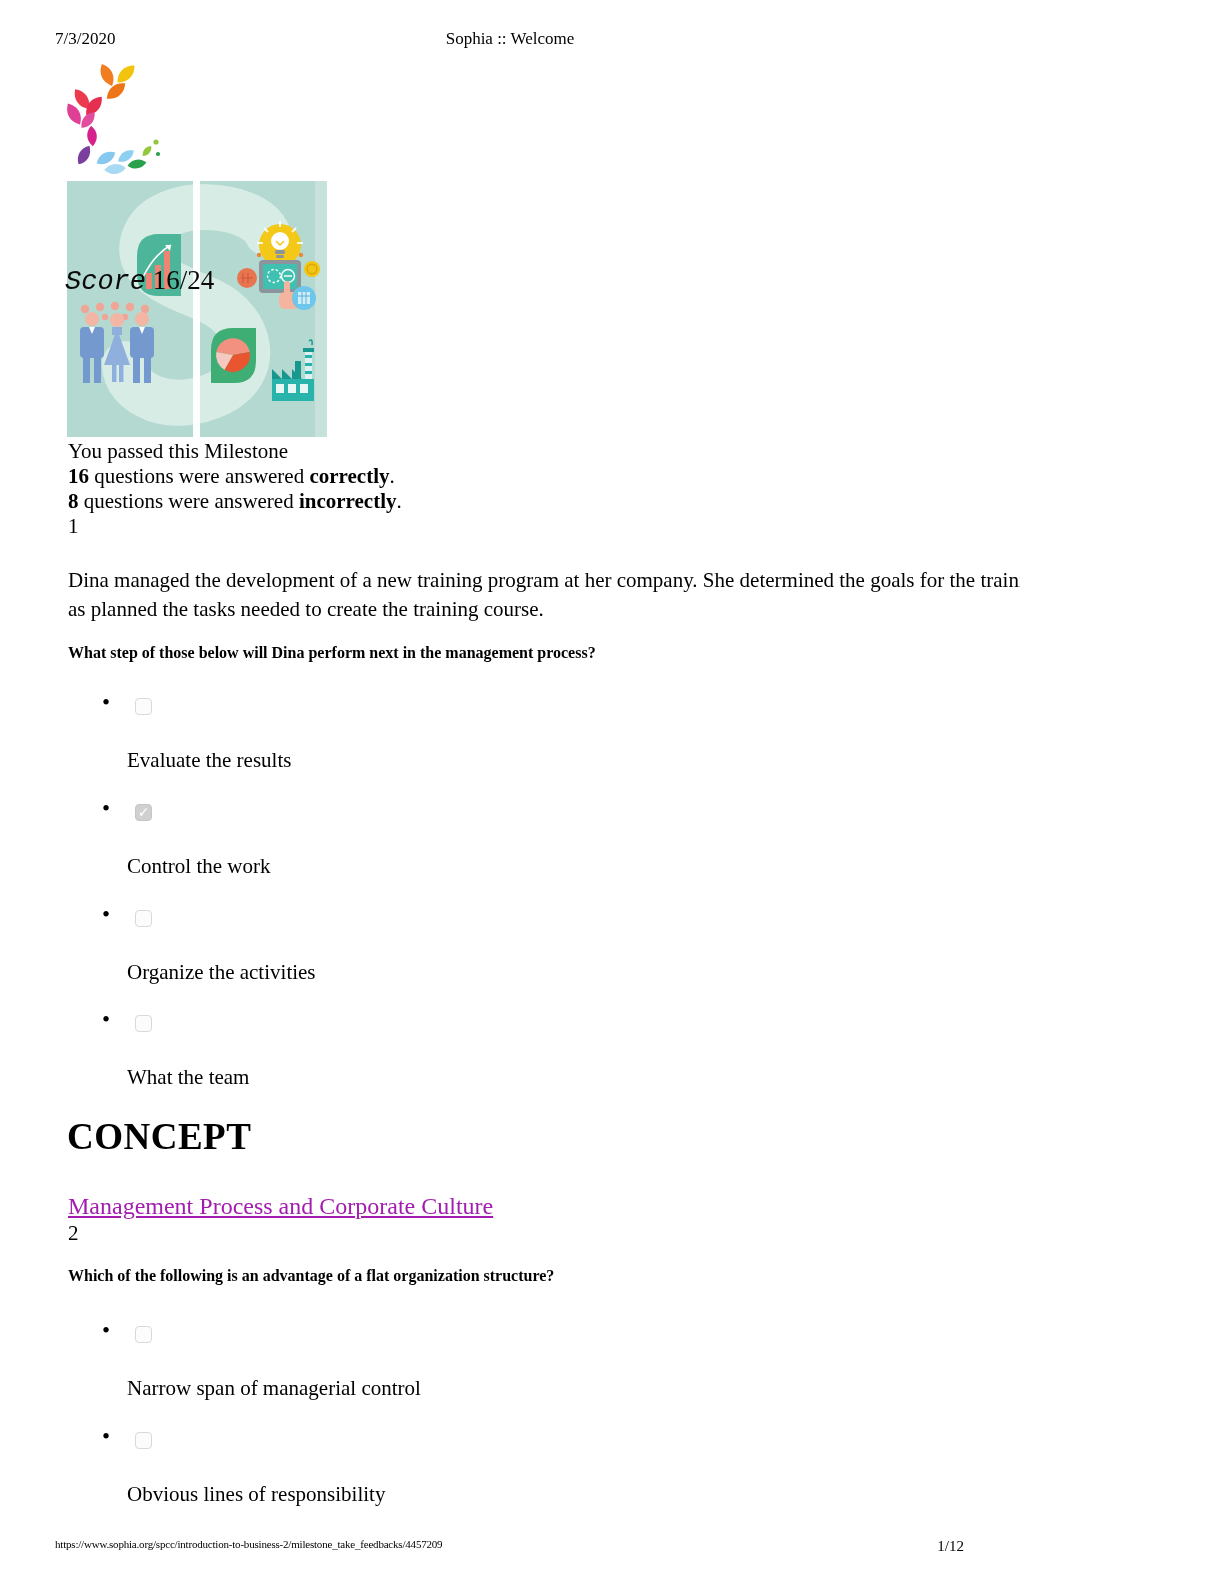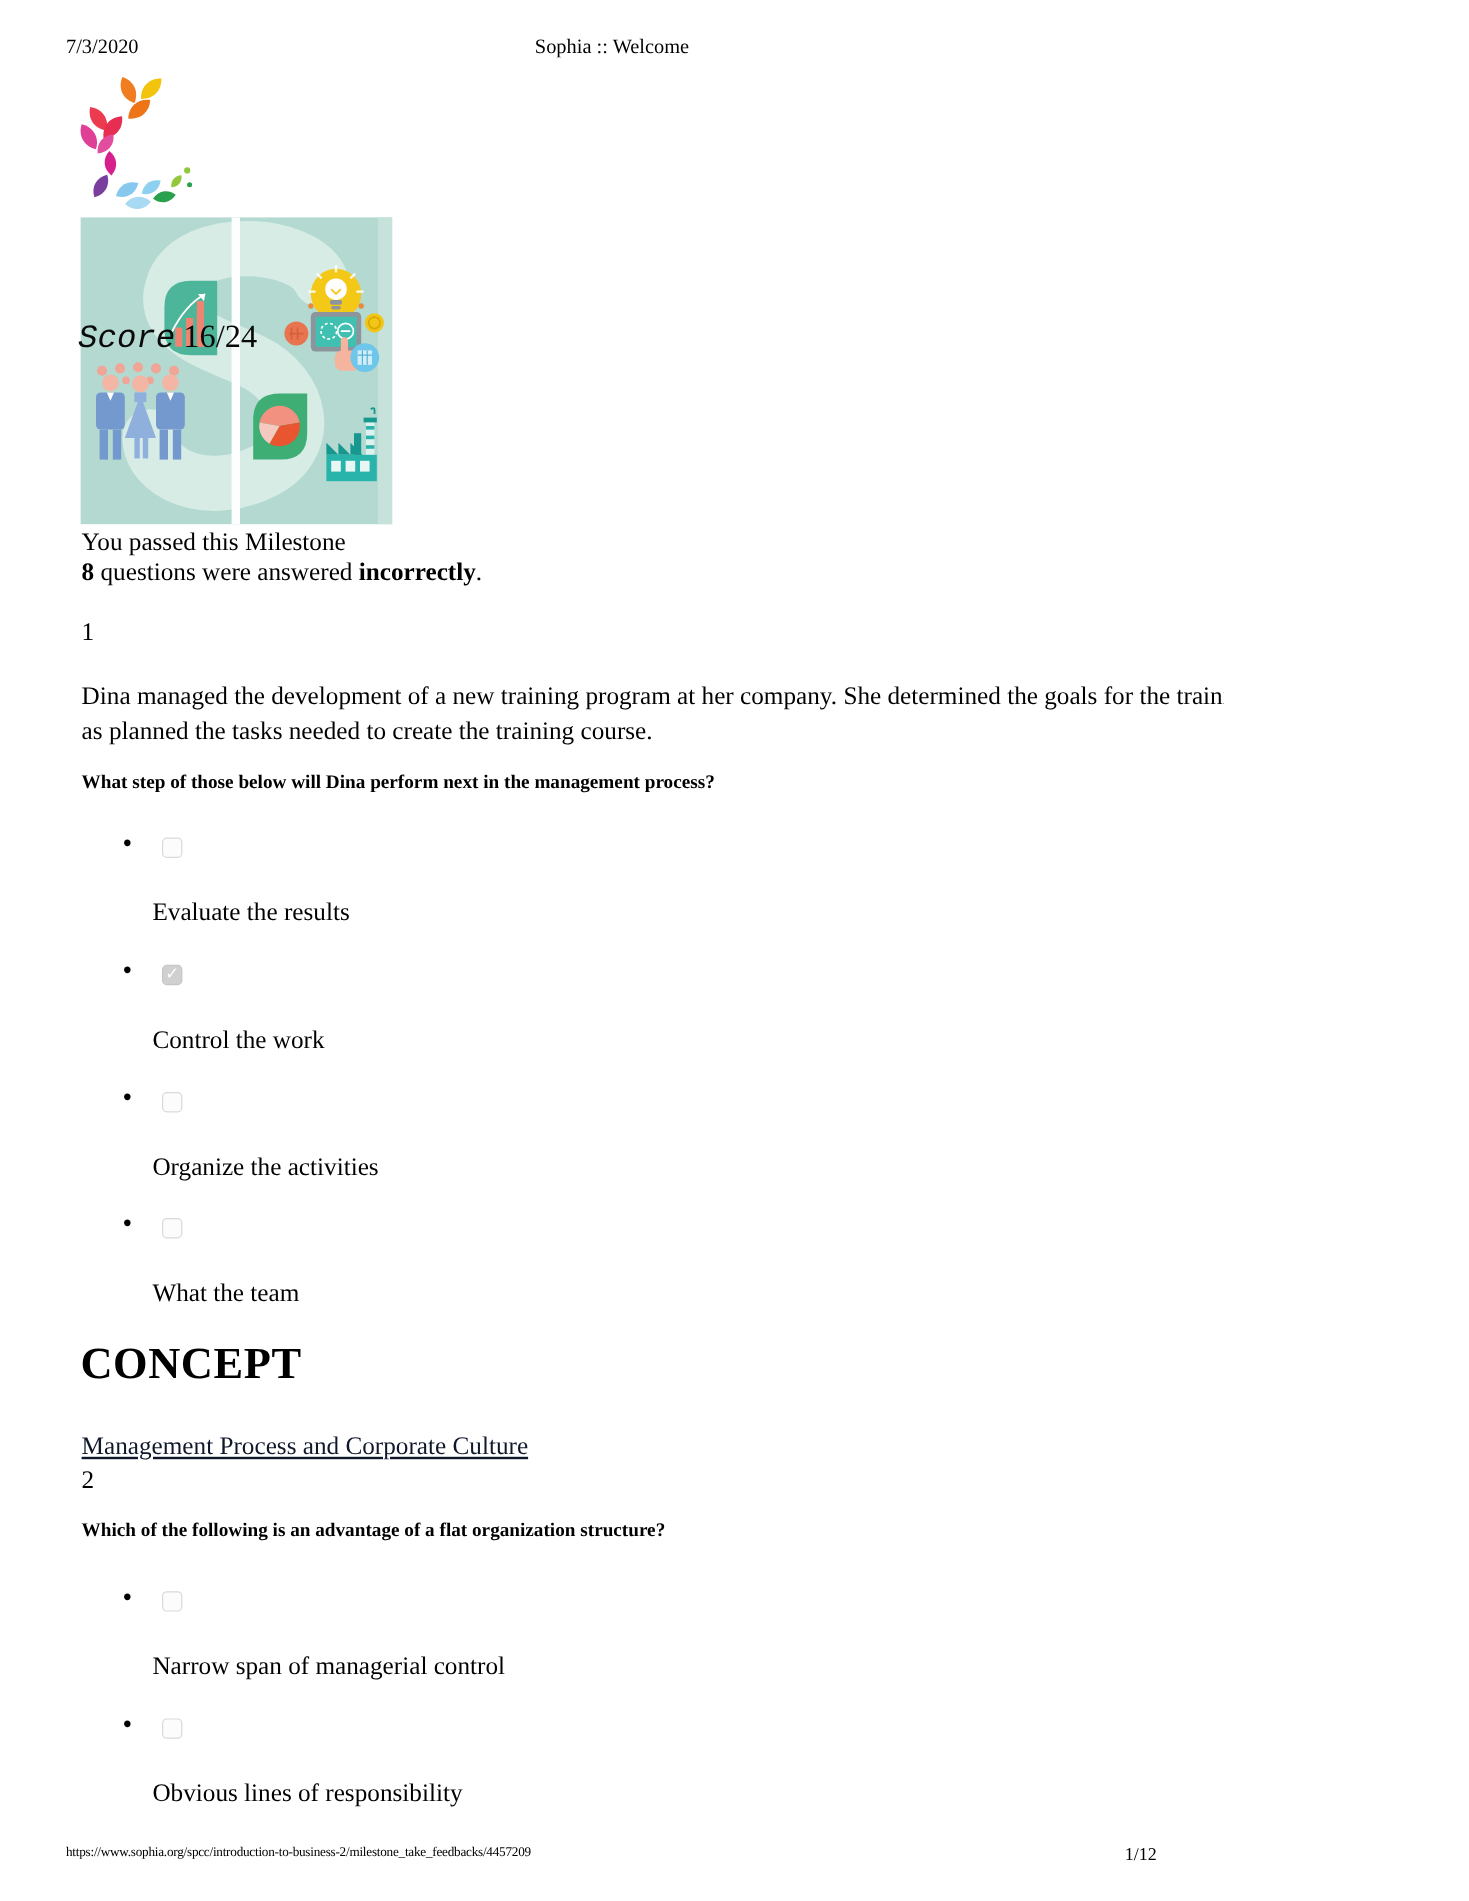--- a/index.html
+++ b/index.html
@@ -44,21 +44,21 @@
   }
   .checkbox .check {
     display:none; color:#ffffff; font-size:14px; font-weight:bold; line-height:15px;
     text-align:center; font-family:"DejaVu Sans",sans-serif;
   }
   .checkbox.checked { background:#d0d0d0; border-color:#c6c6c6; }
   .checkbox.checked .check { display:block; }
   .opt-label { position:absolute; left:59px; top:54px; font-size:21px; white-space:nowrap; }
 
   .concept-heading { position:absolute; left:67px; top:1115px; font-size:37px; font-weight:bold; letter-spacing:0.5px; }
-  .concept-link { position:absolute; left:68px; top:1193px; font-size:21px; color:#0f172a; text-decoration:underline; cursor:pointer; white-space:nowrap; }
+  .concept-link { position:absolute; left:68px; top:1193px; font-size:24px; color:#a21caf; text-decoration:underline; cursor:pointer; white-space:nowrap; }
 
   .ftr-url { position:absolute; left:55px; top:1538px; font-size:11px; letter-spacing:-0.2px; }
   .ftr-page { position:absolute; right:56px; top:1538px; font-size:15px; }
 </style>
 </head>
 <body>
 
 <div class="page">
 
   <div class="hdr-date">7/3/2020</div>
@@ -195,20 +195,21 @@
       </g>
     </svg>
     <div class="score">
       <span class="sc-label">Score</span>
       <span class="sc-value">16/24</span>
     </div>
   </div>
 
   <div class="results">
     <div>You passed this Milestone</div>
+    <div><b>16</b><span> questions were answered </span><b>correctly</b><span>.</span></div>
     <div><b>8</b><span> questions were answered </span><b>incorrectly</b><span>.</span></div>
   </div>
 
 
   <div class="q-number q1-number">1</div>
 
   <p class="q-prompt">Dina managed the development of a new training program at her company. She determined the goals for the training as well as planned the tasks needed to create the training course.</p>
   <p class="q-question q1-question">What step of those below will Dina perform next in the management process?</p>
 
   <ul class="options q1-options">

